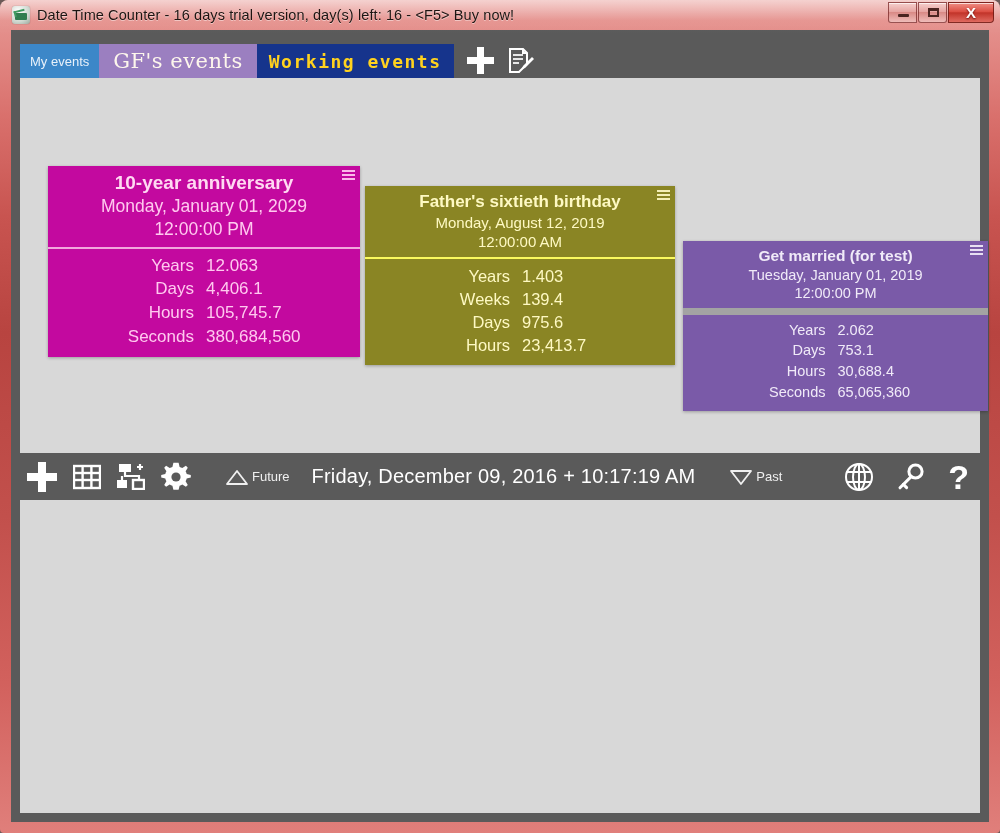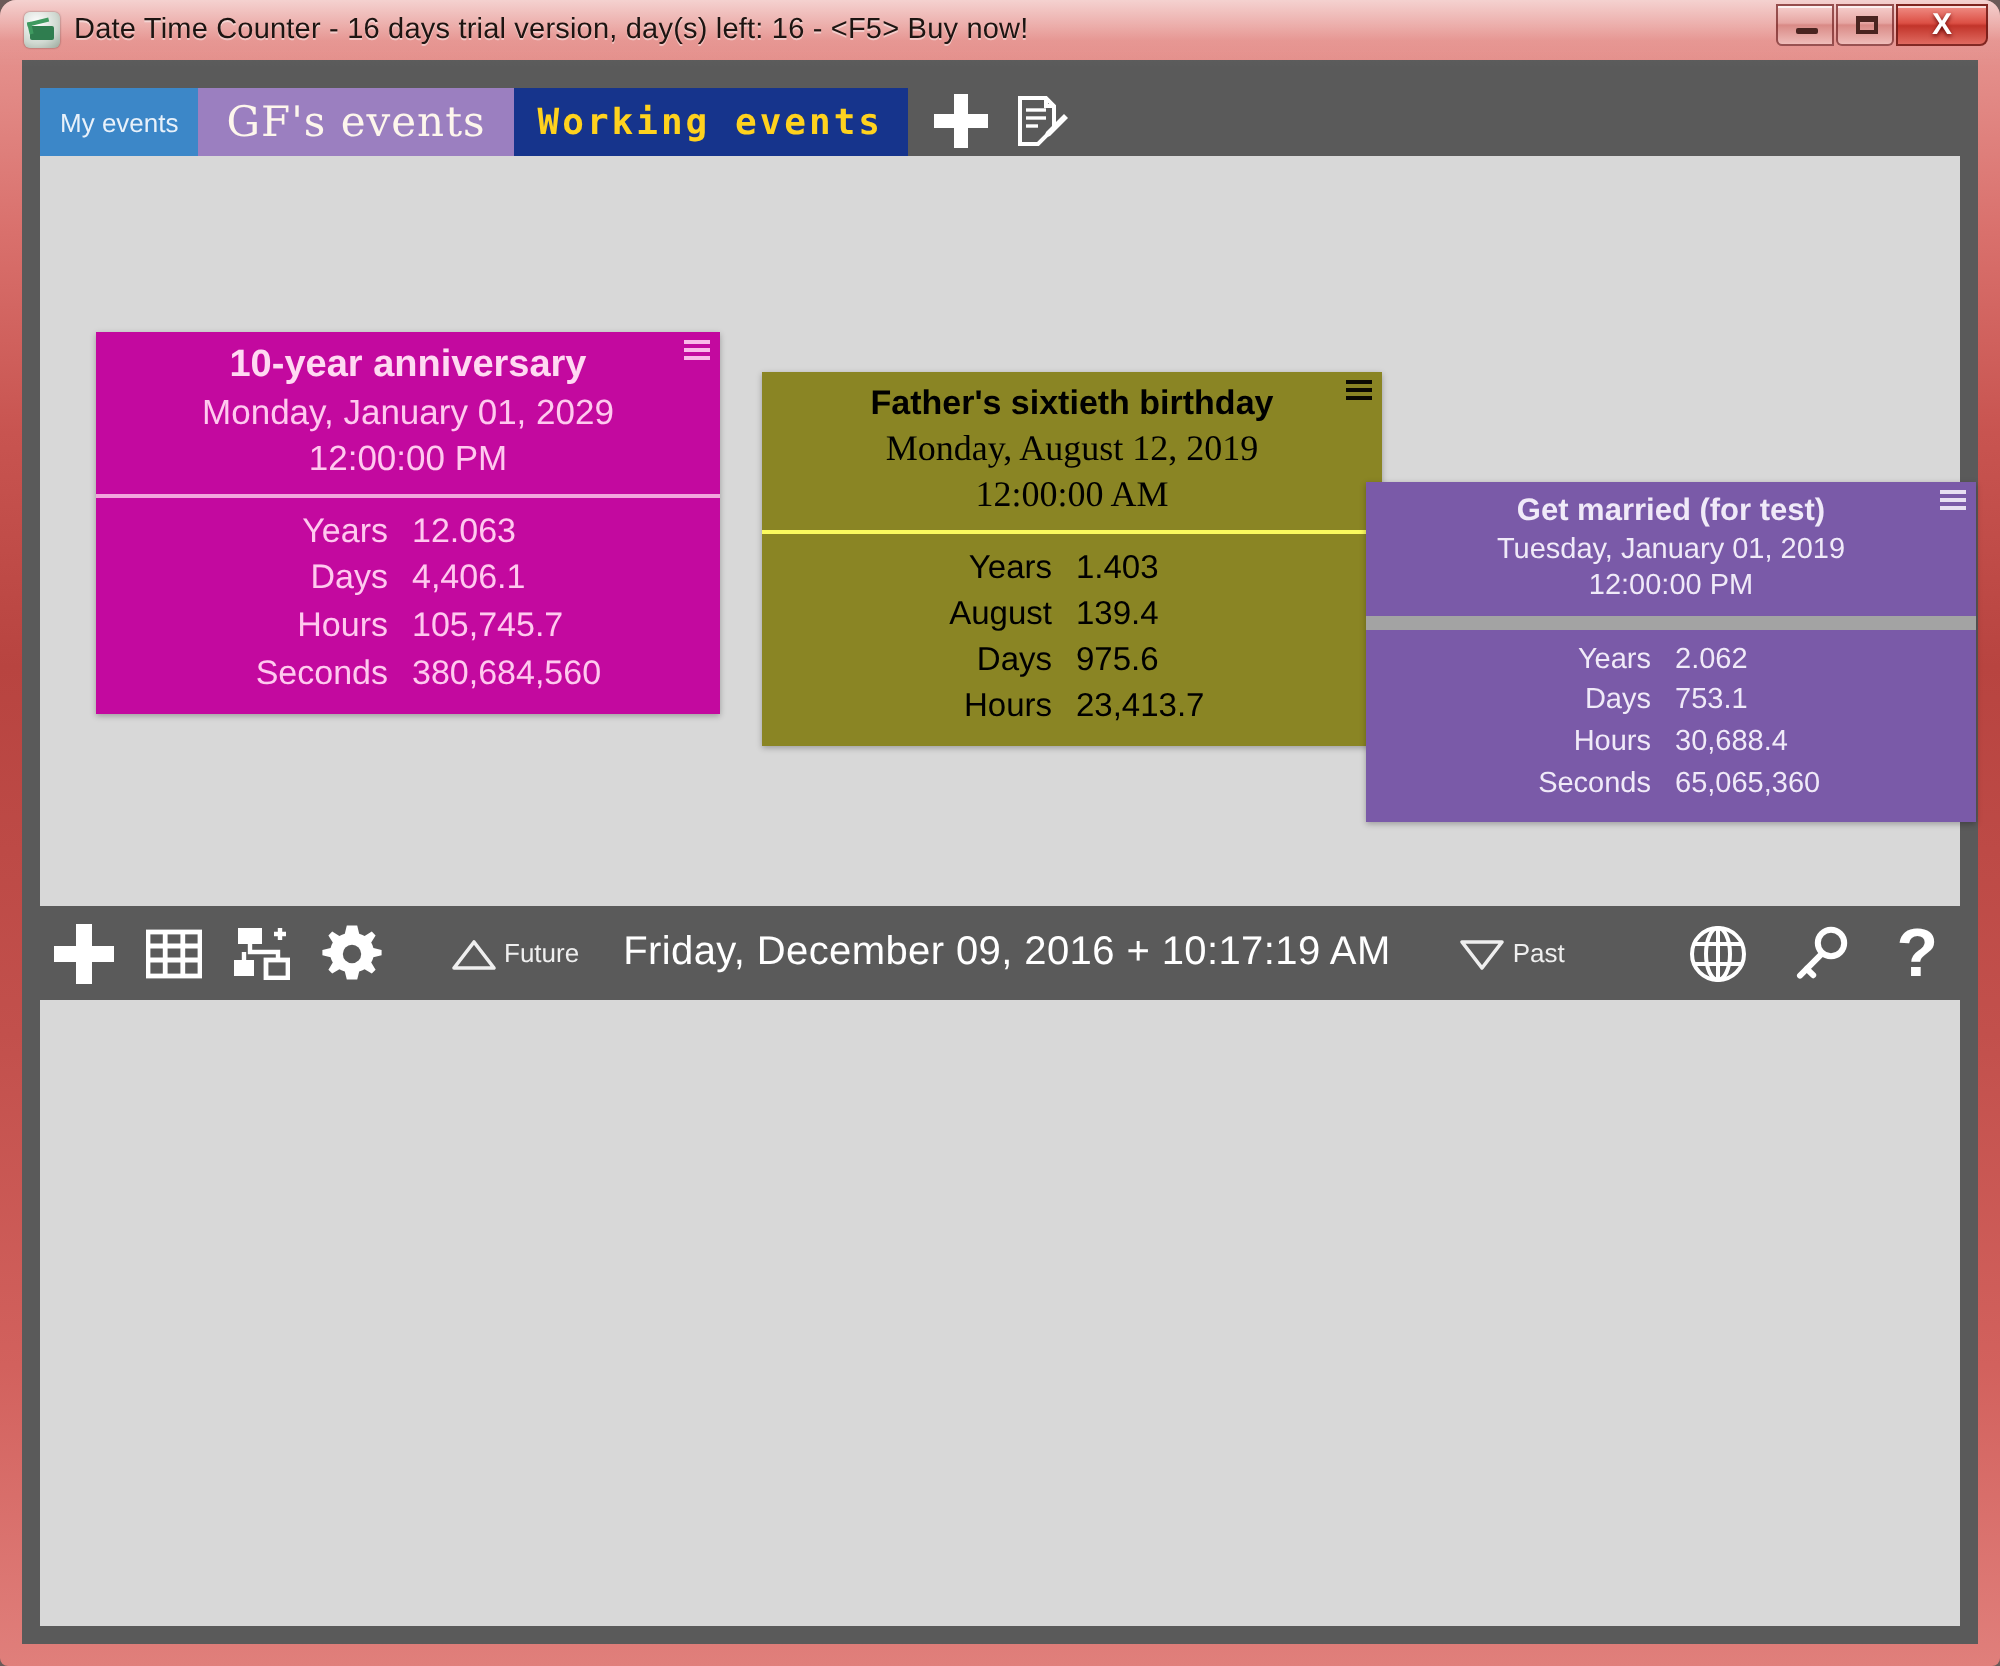--- a/index.html
+++ b/index.html
@@ -157,24 +157,24 @@
   .rows td.v{text-align:left;padding-left:2px;white-space:nowrap;}
 
   
   #card-anniversary{left:28px;top:88px;width:312px;background:#c3099f;color:#ffc9ef;}
   #card-anniversary .card-head{border-bottom:2px solid #f2a6dd;}
   #card-anniversary .card-title{font-size:19px;color:#ffd9f2;}
   #card-anniversary .card-line{font-size:17.5px;}
   #card-anniversary .rows td{font-size:17px;}
 
   
-  #card-father{left:361px;top:108px;width:310px;background:#8a8524;color:#000000;}
+  #card-father{left:345px;top:108px;width:310px;background:#8a8524;color:#fef9c3;}
   #card-father .card-head{border-bottom:2px solid #fbfa5e;}
   #card-father .card-title{font-size:17px;}
-  #card-father .card-line{font-size:18px;font-family:Liberation Serif, serif;}
+  #card-father .card-line{font-size:15px;}
   #card-father .rows td{font-size:16.5px;}
 
   
   #card-married{left:663px;top:163px;width:305px;background:#7a5aa8;color:#f0eaf8;}
   #card-married .card-head{border-bottom:7px solid #a3a3a3;}
   #card-married .card-title{font-size:15.5px;}
   #card-married .card-line{font-size:14.5px;}
   #card-married .rows td{font-size:14.5px;}
 </style>
 </head>
@@ -269,21 +269,21 @@
           <div class="card-line">12:00:00 AM</div>
         </div>
         <div class="card-body">
           <table class="rows">
               <tbody>
             <tr>
               <td class="k">Years</td>
               <td class="v">1.403</td>
                 </tr>
             <tr>
-              <td class="k">August</td>
+              <td class="k">Weeks</td>
               <td class="v">139.4</td>
                 </tr>
             <tr>
               <td class="k">Days</td>
               <td class="v">975.6</td>
                 </tr>
             <tr>
               <td class="k">Hours</td>
               <td class="v">23,413.7</td>
                 </tr>

